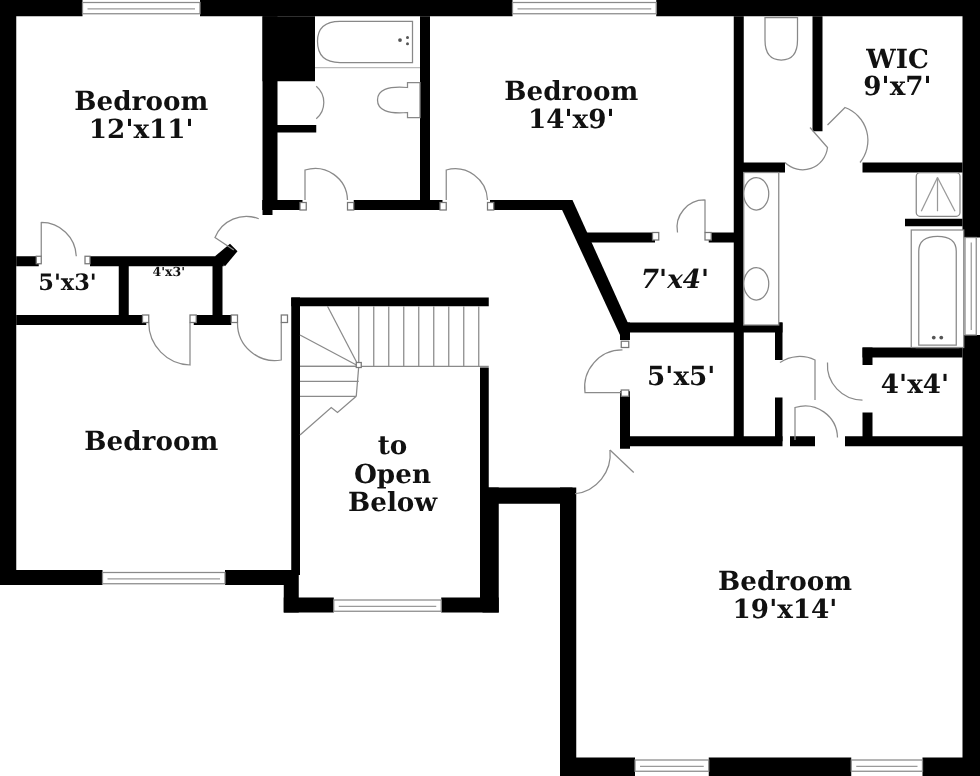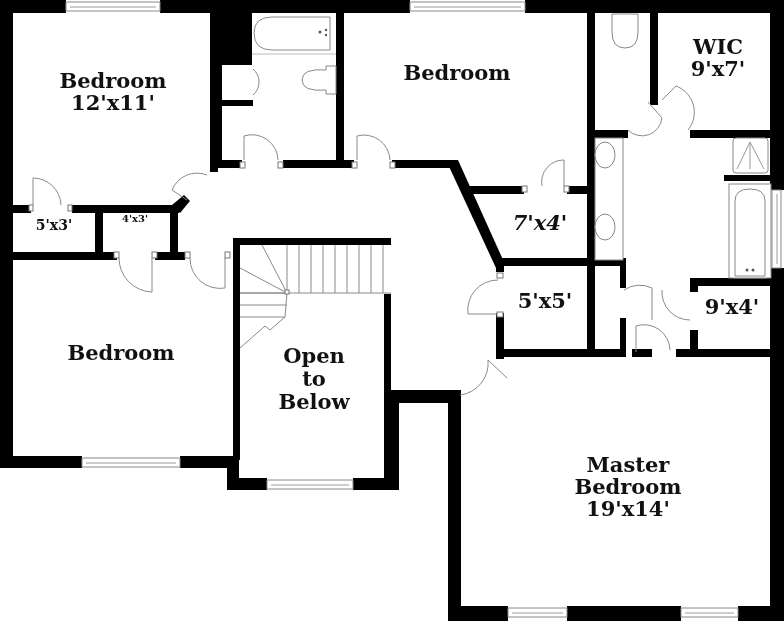--- a/index.html
+++ b/index.html
@@ -16,21 +16,21 @@
     position: absolute;
     font-family: "DejaVu Serif", "Liberation Serif", serif;
     font-weight: bold;
     color: #111111;
     text-align: center;
     line-height: 1.05;
     white-space: nowrap;
   }
   .label span { display: block; }
   .big { font-size: 21px; }
-  .small { font-size: 14px; }
+  .small { font-size: 18px; }
   .tiny { font-size: 10px; }
 </style>
 </head>
 <body>
 
 <div id="plan">
 <svg width="784" height="621" viewBox="0 0 784 621" xmlns="http://www.w3.org/2000/svg">
 
   <g>
 
@@ -223,20 +223,21 @@
 </svg>
 
 
 <div class="label big" style="left:28px; top:70px; width:170px;">
   <span>Bedroom</span>
   <span>12'x11'</span>
 </div>
 
 <div class="label big" style="left:372px; top:62px; width:170px;">
   <span>Bedroom</span>
+  <span>14'x9'</span>
 </div>
 
 <div class="label big" style="left:668px; top:36px; width:100px;">
   <span>WIC</span>
   <span>9'x7'</span>
 </div>
 
 <div class="label small" style="left:22px; top:218px; width:64px;">
   <span>5'x3'</span>
 </div>
@@ -247,31 +248,30 @@
 
 <div class="label big" style="left:500px; top:212px; width:80px;font-style:italic;">
   <span>7'x4'</span>
 </div>
 
 <div class="label big" style="left:506px; top:290px; width:78px;">
   <span>5'x5'</span>
 </div>
 
 <div class="label big" style="left:694px; top:296px; width:76px;">
-  <span>9'x4'</span>
+  <span>4'x4'</span>
 </div>
 
 <div class="label big" style="left:36px; top:342px; width:170px;">
   <span>Bedroom</span>
 </div>
 
 <div class="label big" style="left:262px; top:344px; width:104px; line-height:1.1;">
+  <span>to</span>
   <span>Open</span>
-  <span>to</span>
   <span>Below</span>
 </div>
 
 <div class="label big" style="left:550px; top:454px; width:156px; line-height:1.05;">
-  <span>Master</span>
   <span>Bedroom</span>
   <span>19'x14'</span>
 </div>
 </div>
 
 </body></html>

